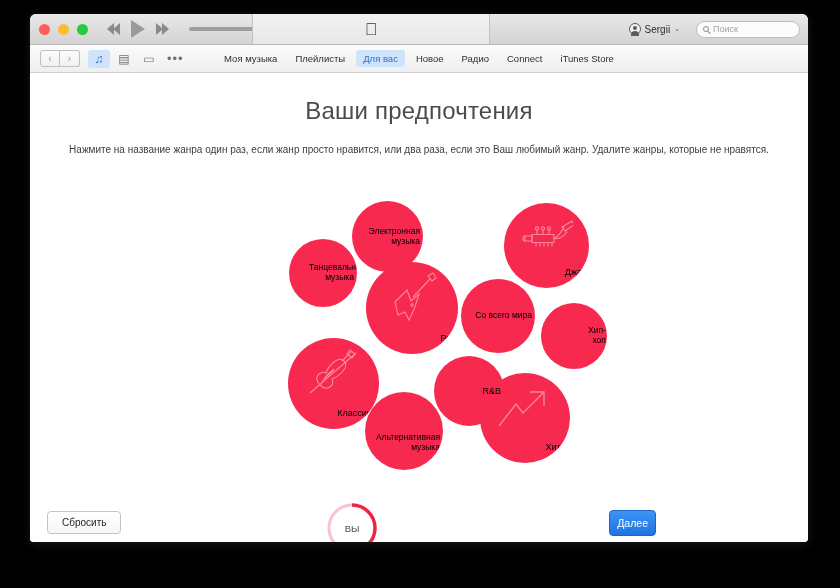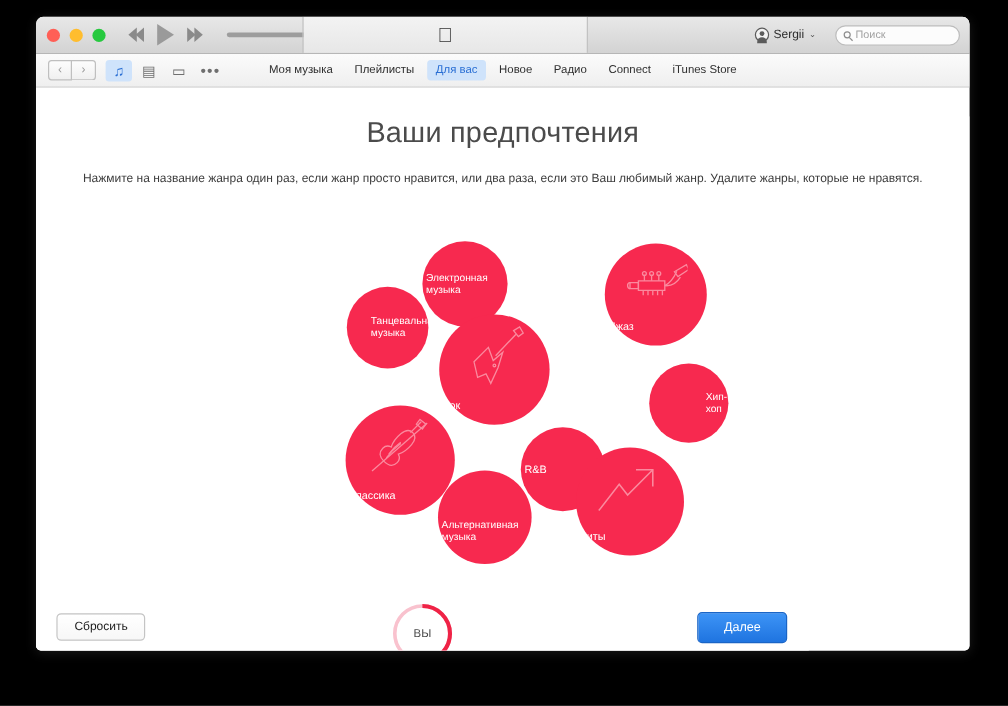--- a/index.html
+++ b/index.html
@@ -167,22 +167,22 @@
 
   
   #bubbles { position: absolute; left: 0; top: 0; width: 778px; height: 469px; }
   .bubble {
     position: absolute;
     border-radius: 50%;
     background: #f7294f;
     display: flex;
     align-items: flex-end;
     justify-content: center;
-    color: #ffffff;
-    text-align: left;
+    color: #000000;
+    text-align: right;
     overflow: hidden;
   }
   .bubble .lbl {
     width: 100%;
     line-height: 1.12;
     padding: 0 3px;
     position: relative;
     z-index: 2;
   }
   .bubble.centered { align-items: center; }
@@ -204,21 +204,21 @@
   #reset-btn {
     position: absolute; left: 17px; top: 23px;
     padding: 5px 14px;
     font-size: 10px; color: #1d1d1d;
     background: linear-gradient(#ffffff, #f7f7f7);
     border: 1px solid #c4c4c4;
     border-radius: 4px;
   }
   #next-btn {
     position: absolute; right: 18px; top: 22px;
-    padding: 6px 21px;
+    padding: 6px 7px;
     font-size: 10.5px; color: #ffffff;
     background: linear-gradient(#3d94f6, #1f74e0);
     border: 1px solid #1a65c6;
     border-radius: 4px;
   }
   #you-ring {
     position: absolute;
     left: 50%; top: 13px;
     transform: translateX(-50%);
     width: 54px; height: 54px;
@@ -334,20 +334,23 @@
         </div>
         <div class="bubble with-art" style="left: 336px; top: 165px; width: 92px; height: 92px; background: rgb(247, 41, 79);">
           <span class="art"><svg width="54" height="54" viewBox="0 0 54 54" fill="none" stroke="#fff" stroke-width="1.1">
       <path d="M10 30 L22 18 L26 29 L34 22 L30 35 L24 48 L20 40 L13 43 Z"></path>
       <path d="M28 25 L45 7"></path>
       <path d="M43 4 l5 -3 l3 5 l-4 3 z"></path>
       <circle cx="27" cy="33" r="1.1"></circle>
     </svg></span>
           <span class="lbl" style="font-size: 9px;">Рок</span>
         </div>
+        <div class="bubble centered" style="left: 431px; top: 182px; width: 74px; height: 74px; background: rgb(247, 41, 79);">
+          <span class="lbl" style="font-size: 8.5px;">Со всего мира</span>
+        </div>
         <div class="bubble centered" style="left: 511px; top: 206px; width: 66px; height: 66px; background: rgb(247, 41, 79);">
           <span class="lbl" style="font-size: 8.5px; margin-left: 46px;">Хип-хоп</span>
         </div>
         <div class="bubble with-art" style="left: 258px; top: 241px; width: 91px; height: 91px; background: rgb(247, 41, 79);">
           <span class="art"><svg width="56" height="50" viewBox="0 0 56 50" fill="none" stroke="#fff" stroke-width="1.1">
       <path d="M14 36 q-6 -6 -1 -11 q3 -3 7 -1 q2 -6 8 -11 q6 -5 10 -1 q4 4 -1 10 q-5 6 -11 8 q2 4 -1 7 q-5 5 -11 -1 z"></path>
       <path d="M18 30 q4 -6 10 -10"></path>
       <path d="M16 33 q5 -7 12 -12"></path>
       <path d="M36 12 l9 -9"></path>
       <path d="M44 1 l5 4 l-3 4 l-5 -4 z"></path>

